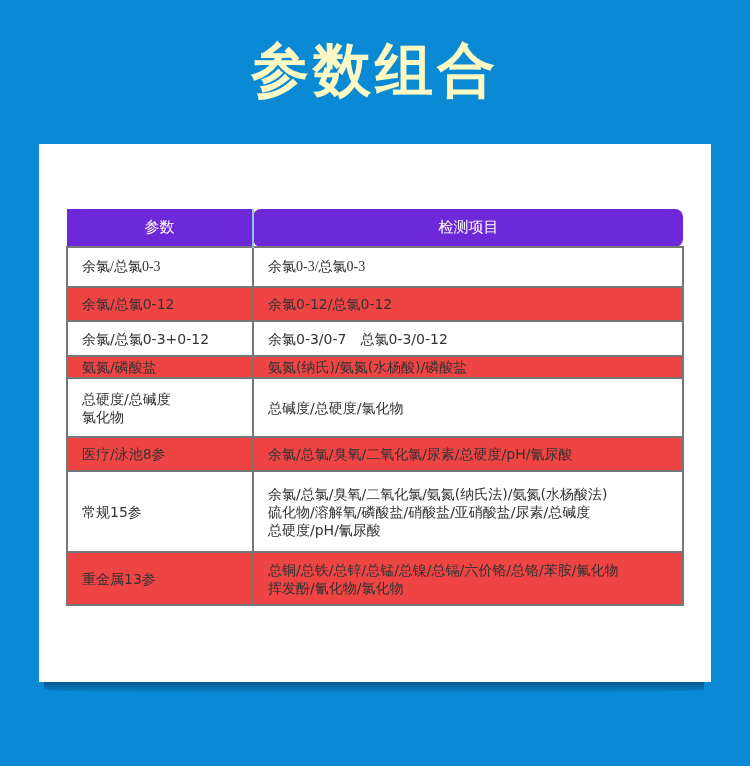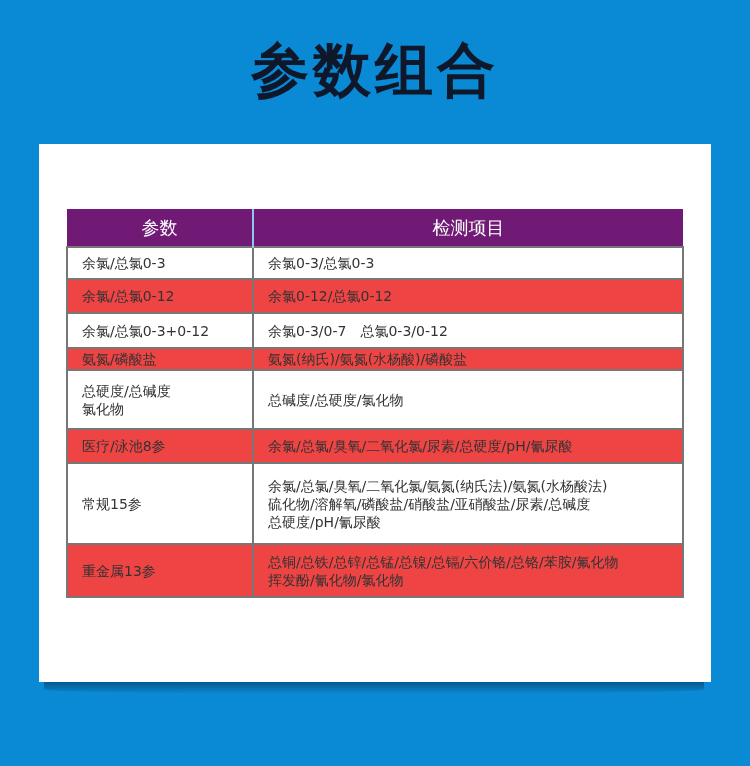--- a/index.html
+++ b/index.html
@@ -1,41 +1,41 @@
 <!DOCTYPE html>
 <html><head>
 <meta charset="utf-8">
 <style>
   html,body{margin:0;padding:0;}
   body{width:750px;height:766px;background:#0a89d4;position:relative;overflow:hidden;font-family:"DejaVu Sans","Liberation Sans",sans-serif;}
-  .title{position:absolute;left:0;top:30px;width:750px;text-align:center;color:#0f172a;font-size:58px;font-weight:bold;letter-spacing:4px;line-height:80px;}
+  .title{position:absolute;left:0;top:30px;width:750px;text-align:center;color:#fef9c3;font-size:58px;font-weight:bold;letter-spacing:4px;line-height:80px;}
   .card-shadow{position:absolute;left:44px;top:678px;width:660px;height:16px;background:linear-gradient(to bottom,rgba(0,50,90,0.75),rgba(10,137,212,0));border-radius:0 0 50% 50% / 0 0 30% 30%;}
   .card{position:absolute;left:39px;top:144px;width:672px;height:538px;background:#fff;}
   table{position:absolute;left:27px;top:65px;width:618px;border-collapse:collapse;font-size:14px;color:#333;}
-  th{background:#701a75;color:#fff;font-weight:normal;font-size:18px;height:35px;text-align:center;border-right:2px solid #8cc8ec;}
-  th:last-child{border-right:none;}
+  th{background:#6d28d9;color:#fff;font-weight:normal;font-size:15px;height:35px;text-align:center;border-right:2px solid #8cc8ec;}
+  th:last-child{border-right:none;border-radius:8px;}
   td{border:2px solid #777;padding:0 0 0 14px;line-height:18px;vertical-align:middle;}
   td.c1{width:170px;}
   tr.alt td{background:#ef4444;}
 </style>
 </head>
 <body>
 
 <div class="title">参数组合</div>
 <div class="card-shadow"></div>
 <div class="card">
   <table>
     <thead>
       <tr>
         <th>参数</th>
         <th>检测项目</th>
       </tr>
     </thead>
     <tbody id="tbody">
-        <tr style="height: 32px;">
+        <tr style="height: 40px; font-family: Liberation Serif, serif;">
           <td class="c1">
             <div>余氯/总氯0-3</div>
           </td>
           <td>
             <div>余氯0-3/总氯0-3</div>
           </td>
         </tr>
         <tr class="alt" style="height: 34px;">
           <td class="c1">
             <div>余氯/总氯0-12</div>

